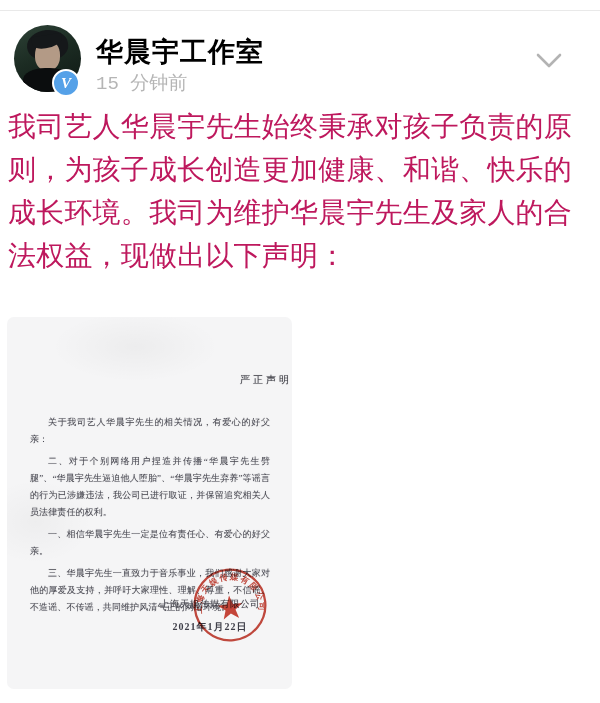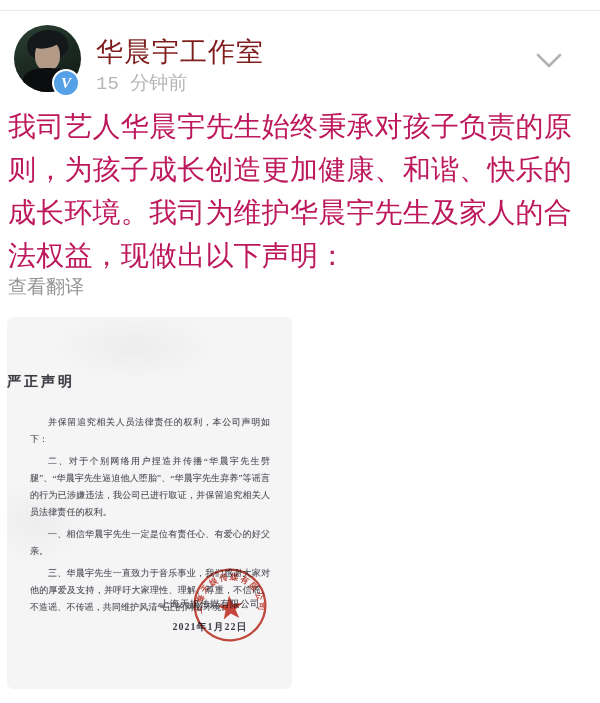--- a/index.html
+++ b/index.html
@@ -39,21 +39,21 @@
   }
   .badge {
     position:absolute; left:52px; top:69px; width:28px; height:28px;
     border-radius:50%; background:#55a1e8; border:2px solid #ffffff;
     color:#ffffff; font-size:15px; font-weight:bold; font-style:italic;
     display:flex; align-items:center; justify-content:center;
     font-family:"Liberation Serif",serif; cursor:pointer;
   }
   .user-name {
     position:absolute; left:96px; top:34px;
-    font-size:27px; font-weight:normal; color:#7f1d1d; letter-spacing:1px;
+    font-size:27px; font-weight:bold; color:#000000; letter-spacing:1px;
     cursor:pointer;
   }
   .post-time {
     position:absolute; left:96px; top:70px;
     font-size:19px; color:#b5b5b5;font-family:Liberation Mono, monospace;
   }
   .chevron {
     position:absolute; left:536px; top:52px; width:26px; height:18px;
     cursor:pointer;
   }
@@ -75,21 +75,21 @@
     background:
       radial-gradient(ellipse 120px 50px at 45% 8%, rgba(0,0,0,0.035), rgba(0,0,0,0) 70%),
       radial-gradient(ellipse 80px 60px at 10% 55%, rgba(0,0,0,0.03), rgba(0,0,0,0) 70%),
       #f5f5f6;
     border-radius:7px; cursor:pointer;
     font-family:"Liberation Serif","DejaVu Serif",serif;
     color:#4b4b54;
   }
   .doc-title {
     position:absolute; top:56px; left:0; width:100%;
-    text-align:left; font-size:14px; font-weight:bold;
+    text-align:right; font-size:10px; font-weight:normal;
     letter-spacing:3px; color:#3c3c44;
     text-shadow:0 0 1px rgba(60,60,68,0.35);
   }
   .doc-body {
     position:absolute; top:97px; left:23px; width:240px;
     font-size:9px; line-height:17px; letter-spacing:0.1px;
     text-align:justify; word-break:break-all;
     text-shadow:0 0 1px rgba(75,75,84,0.3);
   }
   .doc-body p { text-indent:2em; margin-bottom:5px; }
@@ -126,27 +126,26 @@
   <div class="badge">V</div>
 
   <div class="user-name">华晨宇工作室</div>
   <div class="post-time">15 分钟前</div>
 
   <svg class="chevron" viewBox="0 0 26 18">
     <polyline points="2,3 13,14 24,3" fill="none" stroke="#b3b3b3" stroke-width="2.6" stroke-linecap="round" stroke-linejoin="round"></polyline>
   </svg>
 
   <div class="post-text">我司艺人华晨宇先生始终秉承对孩子负责的原则，为孩子成长创造更加健康、和谐、快乐的成长环境。我司为维护华晨宇先生及家人的合法权益，现做出以下声明：</div>
-  <div class="translate-link">查看翻译</div>
 
   <div class="doc">
     <div class="doc-title">严正声明</div>
 
     <div class="doc-body">
-      <p>并保留追究相关人员法律责任的权利，本公司声明如下：</p>
+      <p>关于我司艺人华晨宇先生的相关情况，有爱心的好父亲：</p>
       <p>二、对于个别网络用户捏造并传播“华晨宇先生劈腿”、“华晨宇先生逼迫他人堕胎”、“华晨宇先生弃养”等谣言的行为已涉嫌违法，我公司已进行取证，并保留追究相关人员法律责任的权利。</p>
       <p>一、相信华晨宇先生一定是位有责任心、有爱心的好父亲。</p>
       <p>三、华晨宇先生一直致力于音乐事业，我们感谢大家对他的厚爱及支持，并呼吁大家理性、理解、尊重，不信谣、不造谣、不传谣，共同维护风清气正的网络环境。</p>
     </div>
 
     <div class="sig-block">
       <div class="sig-company">上海天娱传媒有限公司</div>
       <div class="sig-date">2021年1月22日</div>
     </div>
 

